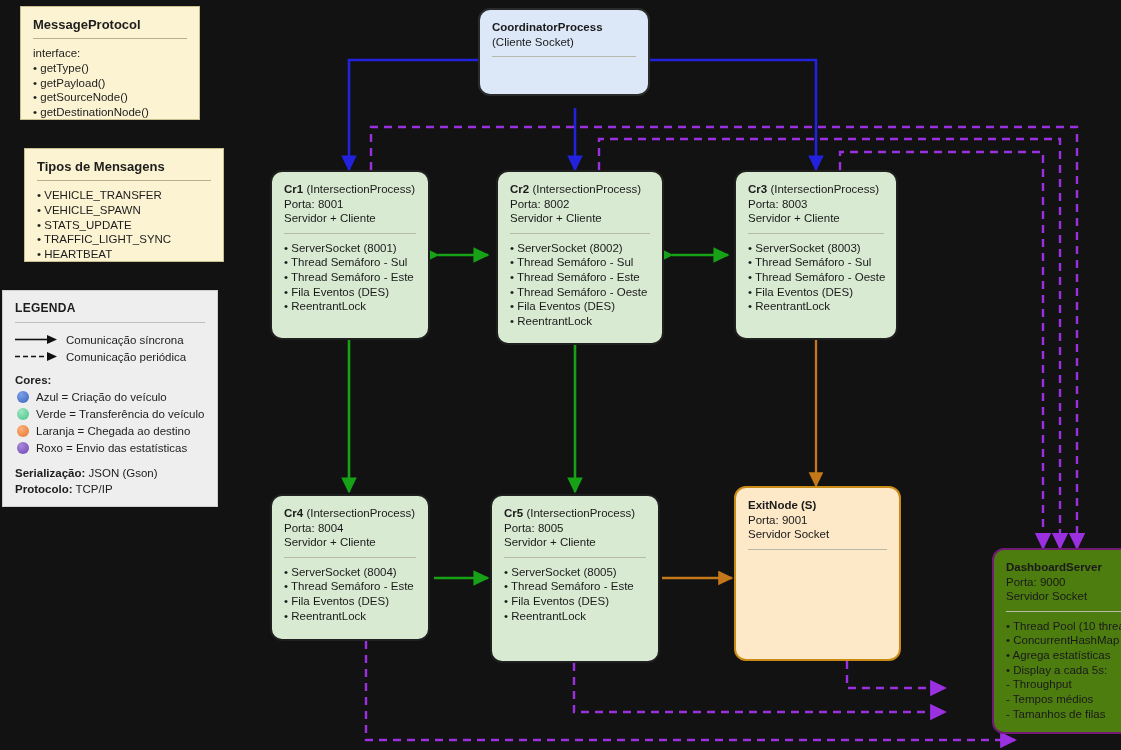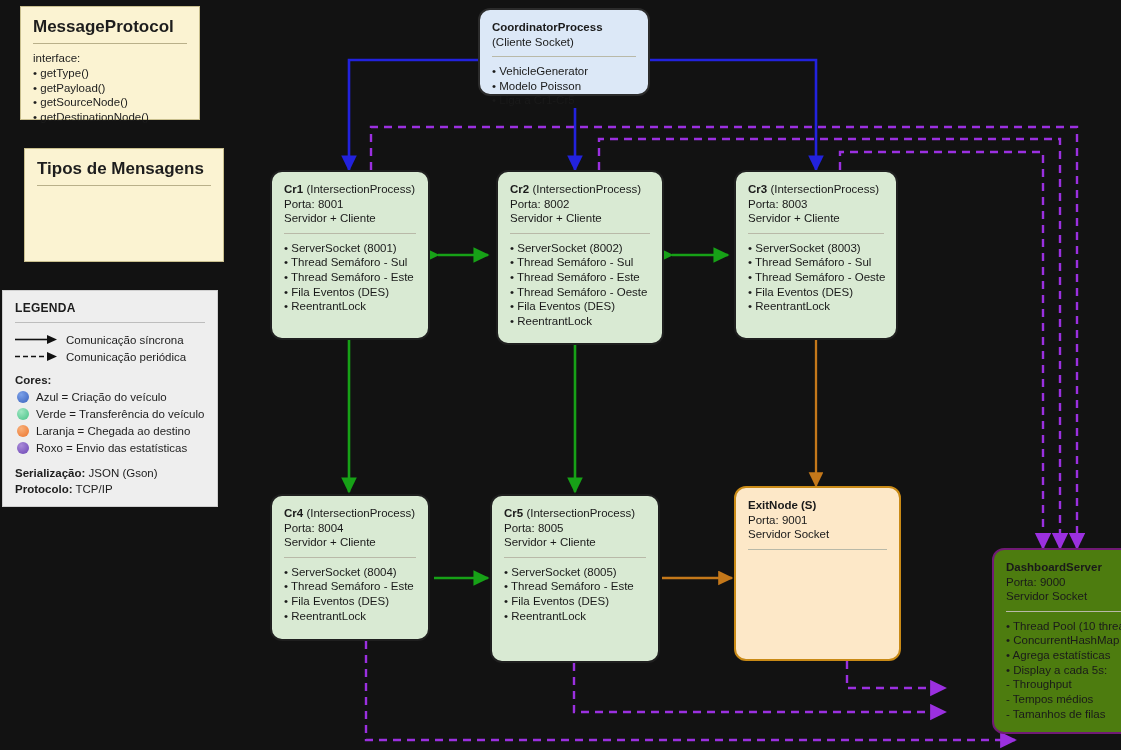--- a/index.html
+++ b/index.html
@@ -40,21 +40,21 @@
   
   .panel{
     position:absolute;
     box-sizing:border-box;
     z-index:6;
     color:#1d1d1d;
     background:#fbf3d2;
     border:1px solid #c9bf8e;
     padding:10px 12px;
   }
-  .panel .ptitle{font-size:17px;font-weight:bold;margin-bottom:2px;}
+  .panel .ptitle{font-size:13px;font-weight:bold;margin-bottom:2px;}
   .panel hr{border:0;border-top:1px solid #b9b08a;margin:6px 0 7px 0;}
   .panel .ptext{font-size:11.5px;line-height:14.8px;}
   .panel ul{list-style:none;margin:0;padding:0;}
   .panel ul li{font-size:11.5px;line-height:14.8px;white-space:nowrap;}
 
   #legend{background:#eeeeee;border:1px solid #cfcfcf;}
   #legend .ltitle{font-size:12px;font-weight:bold;letter-spacing:.3px;}
   #legend hr{border:0;border-top:1px solid #bdbdbd;margin:7px 0 8px 0;}
   .legrow{display:flex;align-items:center;height:17px;font-size:11.5px;}
   .legrow .lbl{margin-left:7px;}
@@ -141,20 +141,27 @@
       <li>• <span>getType()</span></li>
       <li>• <span>getPayload()</span></li>
       <li>• <span>getSourceNode()</span></li>
       <li>• <span>getDestinationNode()</span></li>
     </ul>
   </div>
 
   <div class="panel" id="p-types" style="left:24px;top:148px;width:200px;height:114px;">
     <div class="ptitle">Tipos de Mensagens</div>
     <hr>
+    <ul>
+      <li>• <span>VEHICLE_TRANSFER</span></li>
+      <li>• <span>VEHICLE_SPAWN</span></li>
+      <li>• <span>STATS_UPDATE</span></li>
+      <li>• <span>TRAFFIC_LIGHT_SYNC</span></li>
+      <li>• <span>HEARTBEAT</span></li>
+    </ul>
   </div>
 
   <div class="panel" id="legend" style="left:2px;top:290px;width:216px;height:217px;">
     <div class="ltitle">LEGENDA</div>
     <hr>
 
     <div class="legrow">
       <svg class="linesym" viewBox="0 0 44 11">
         <line x1="0" y1="5.5" x2="32" y2="5.5" stroke="#111" stroke-width="1.6"></line>
         <path d="M32,1 L42,5.5 L32,10 z" fill="#111"></path>
@@ -194,25 +201,20 @@
     </div>
     <div class="footline">
       <b>Protocolo:</b> <span>TCP/IP</span>
     </div>
   </div>
 
   <div class="node n-blue" style="left:478px;top:8px;width:172px;height:88px;">
     <div class="title">CoordinatorProcess</div>
     <div class="sub">(Cliente Socket)</div>
     <hr>
-    <ul>
-      <li>• <span>VehicleGenerator</span></li>
-      <li>• <span>Modelo Poisson</span></li>
-      <li>• <span>Liga a Cr1-Cr5</span></li>
-    </ul>
   </div>
 
   <div class="node n-green" style="left:270px;top:170px;width:160px;height:170px;">
     <div class="title"><span>Cr1</span> <span class="norm">(IntersectionProcess)</span></div>
     <div class="sub">Porta: 8001</div>
     <div class="sub">Servidor + Cliente</div>
     <hr>
     <ul>
       <li>• <span>ServerSocket (8001)</span></li>
       <li>• <span>Thread Semáforo - Sul</span></li>

